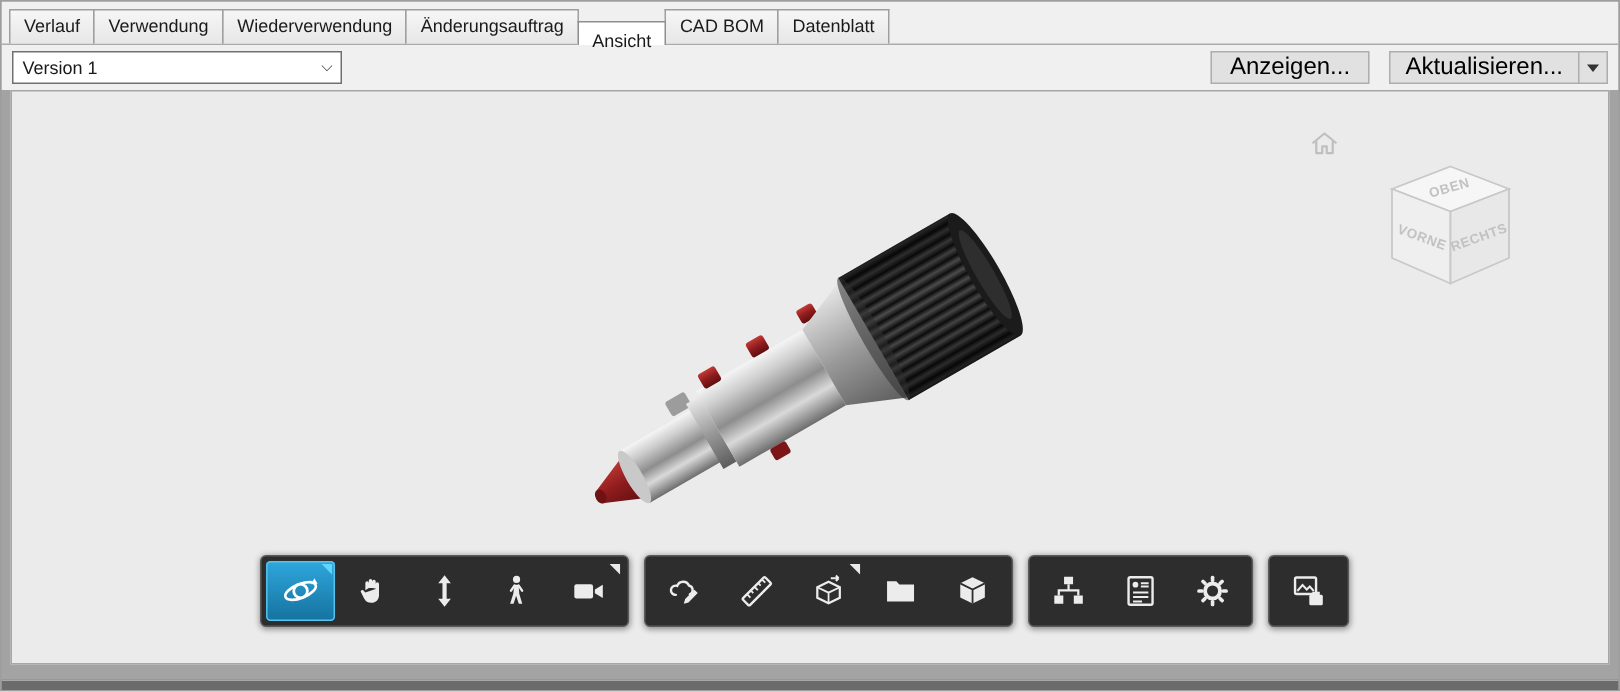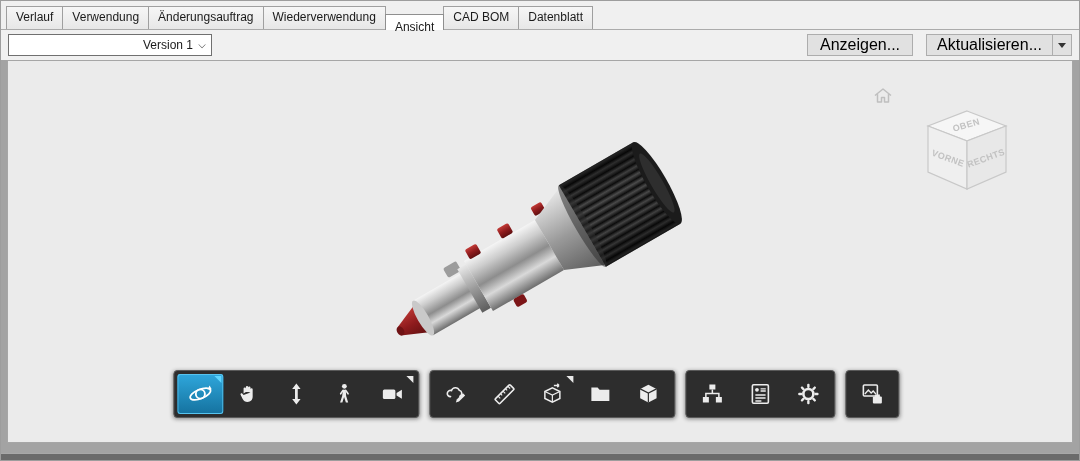--- a/index.html
+++ b/index.html
@@ -13,22 +13,22 @@
   .tabbar{display:flex;align-items:flex-end;height:29px;padding-left:5px;
     background:#f0f0f0;border-bottom:1px solid #ababab;position:relative;z-index:3;}
   .tab{height:23px;line-height:21px;padding:0 9px;font-size:12px;cursor:default;
     background:linear-gradient(#f6f6f6,#e7e7e7);border:1px solid #9f9f9f;border-bottom:none;
     margin-left:-1px;position:relative;white-space:nowrap;}
   .tab:first-child{margin-left:0;}
   .tab.active{height:16px;line-height:25px;background:#fff;z-index:4;margin-bottom:-1px;
     border-color:#8f8f8f;}
   
   .controls{height:30px;display:flex;align-items:center;padding:0 7px;background:#f0f0f0;}
-  .select{width:204px;height:22px;background:#fff;border:1px solid #707070;
-    display:flex;align-items:center;justify-content:flex-end;
+  .select{width:220px;height:22px;background:#fff;border:1px solid #707070;
+    display:flex;align-items:center;justify-content:space-between;
     font-size:12px;padding-left:6px;cursor:default;}
   .select .chev{width:18px;text-align:center;color:#404040;font-size:10px;line-height:20px;}
   .btn{height:22px;padding:0 12px;font-size:16px;background:#e1e1e1;border:1px solid #adadad;
     cursor:default;font-family:"Liberation Sans",sans-serif;}
   .btn-anzeigen{margin-left:auto;}
   .split{display:flex;margin-left:13px;}
   .split .btn{padding:0 10px;}
   .split .btn-arrow{width:20px;padding:0;margin-left:-1px;display:flex;align-items:center;justify-content:center;}
   .caret-down{width:0;height:0;border-left:4px solid transparent;border-right:4px solid transparent;
     border-top:5px solid #333;}
@@ -55,22 +55,22 @@
   svg{display:block;}
 </style>
 </head>
 <body>
 
 <div class="window">
 
   <div class="tabbar">
     <div class="tab">Verlauf</div>
     <div class="tab">Verwendung</div>
+    <div class="tab">Wiederverwendung</div>
     <div class="tab">Änderungsauftrag</div>
-    <div class="tab">Wiederverwendung</div>
     <div class="tab active">Ansicht</div>
     <div class="tab">CAD BOM</div>
     <div class="tab">Datenblatt</div>
   </div>
 
   <div class="controls">
     <div class="select">
       <span>Version 1</span>
       <span class="chev">⌵</span>
     </div>

